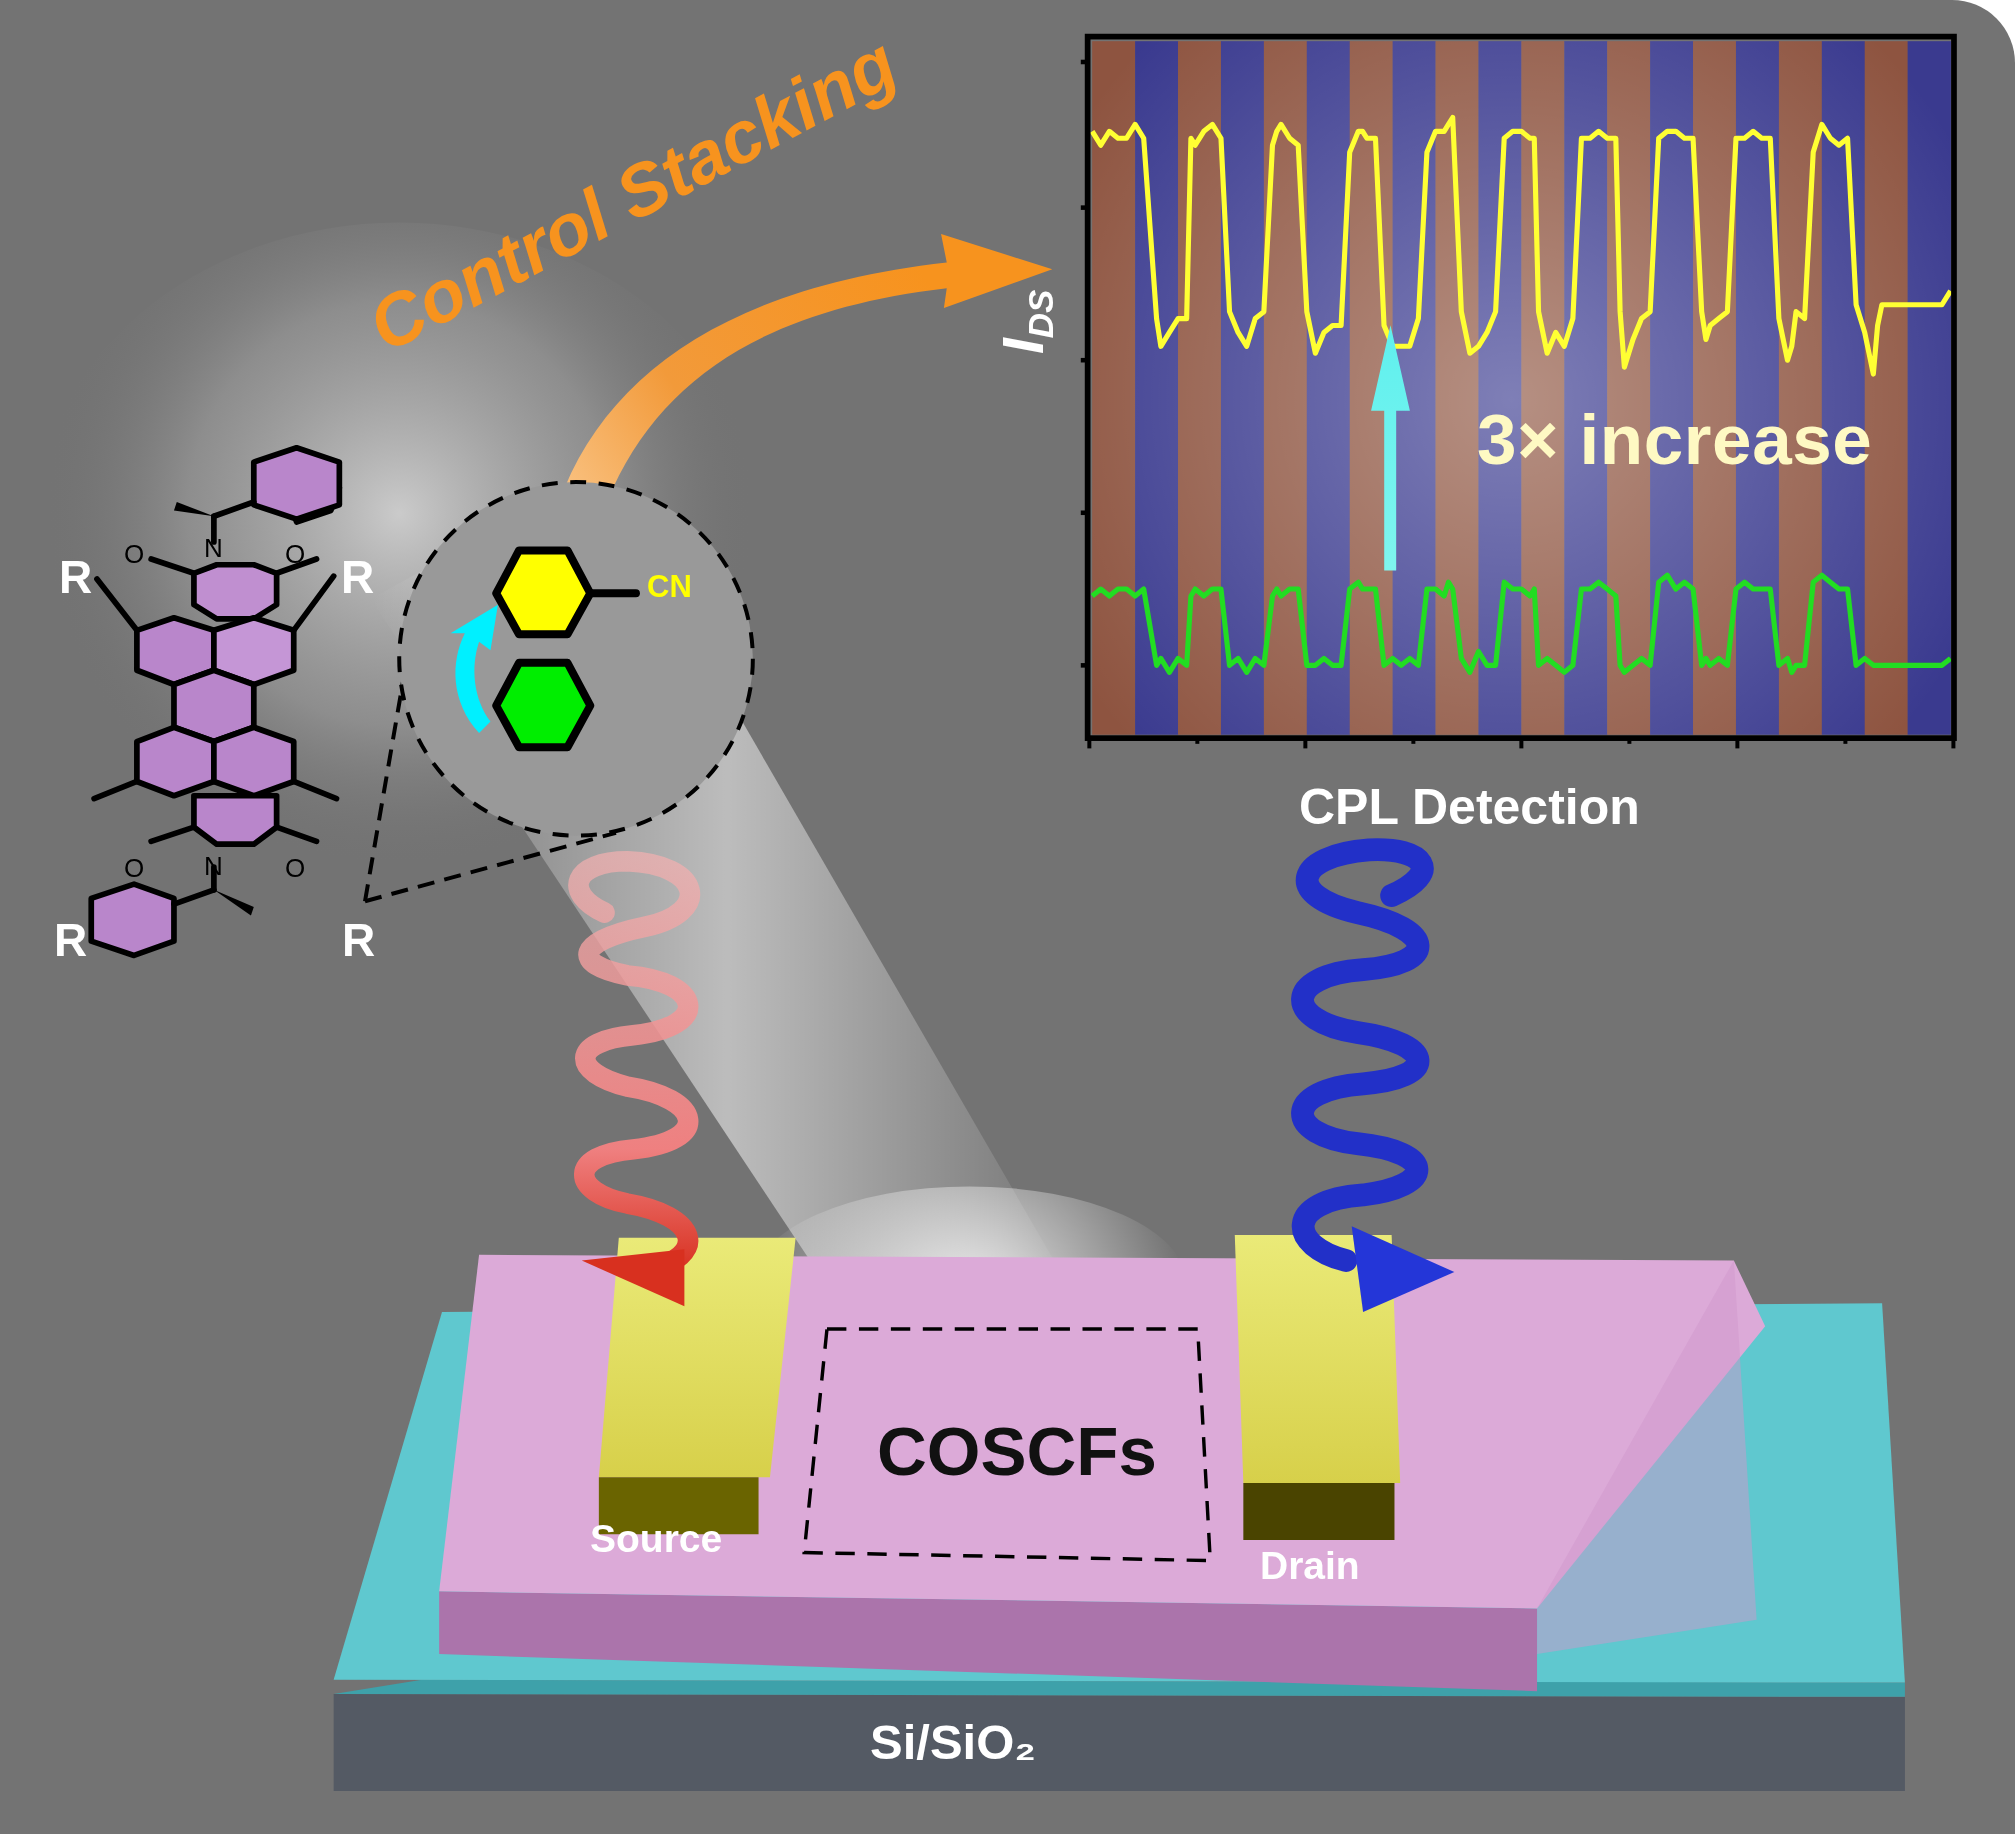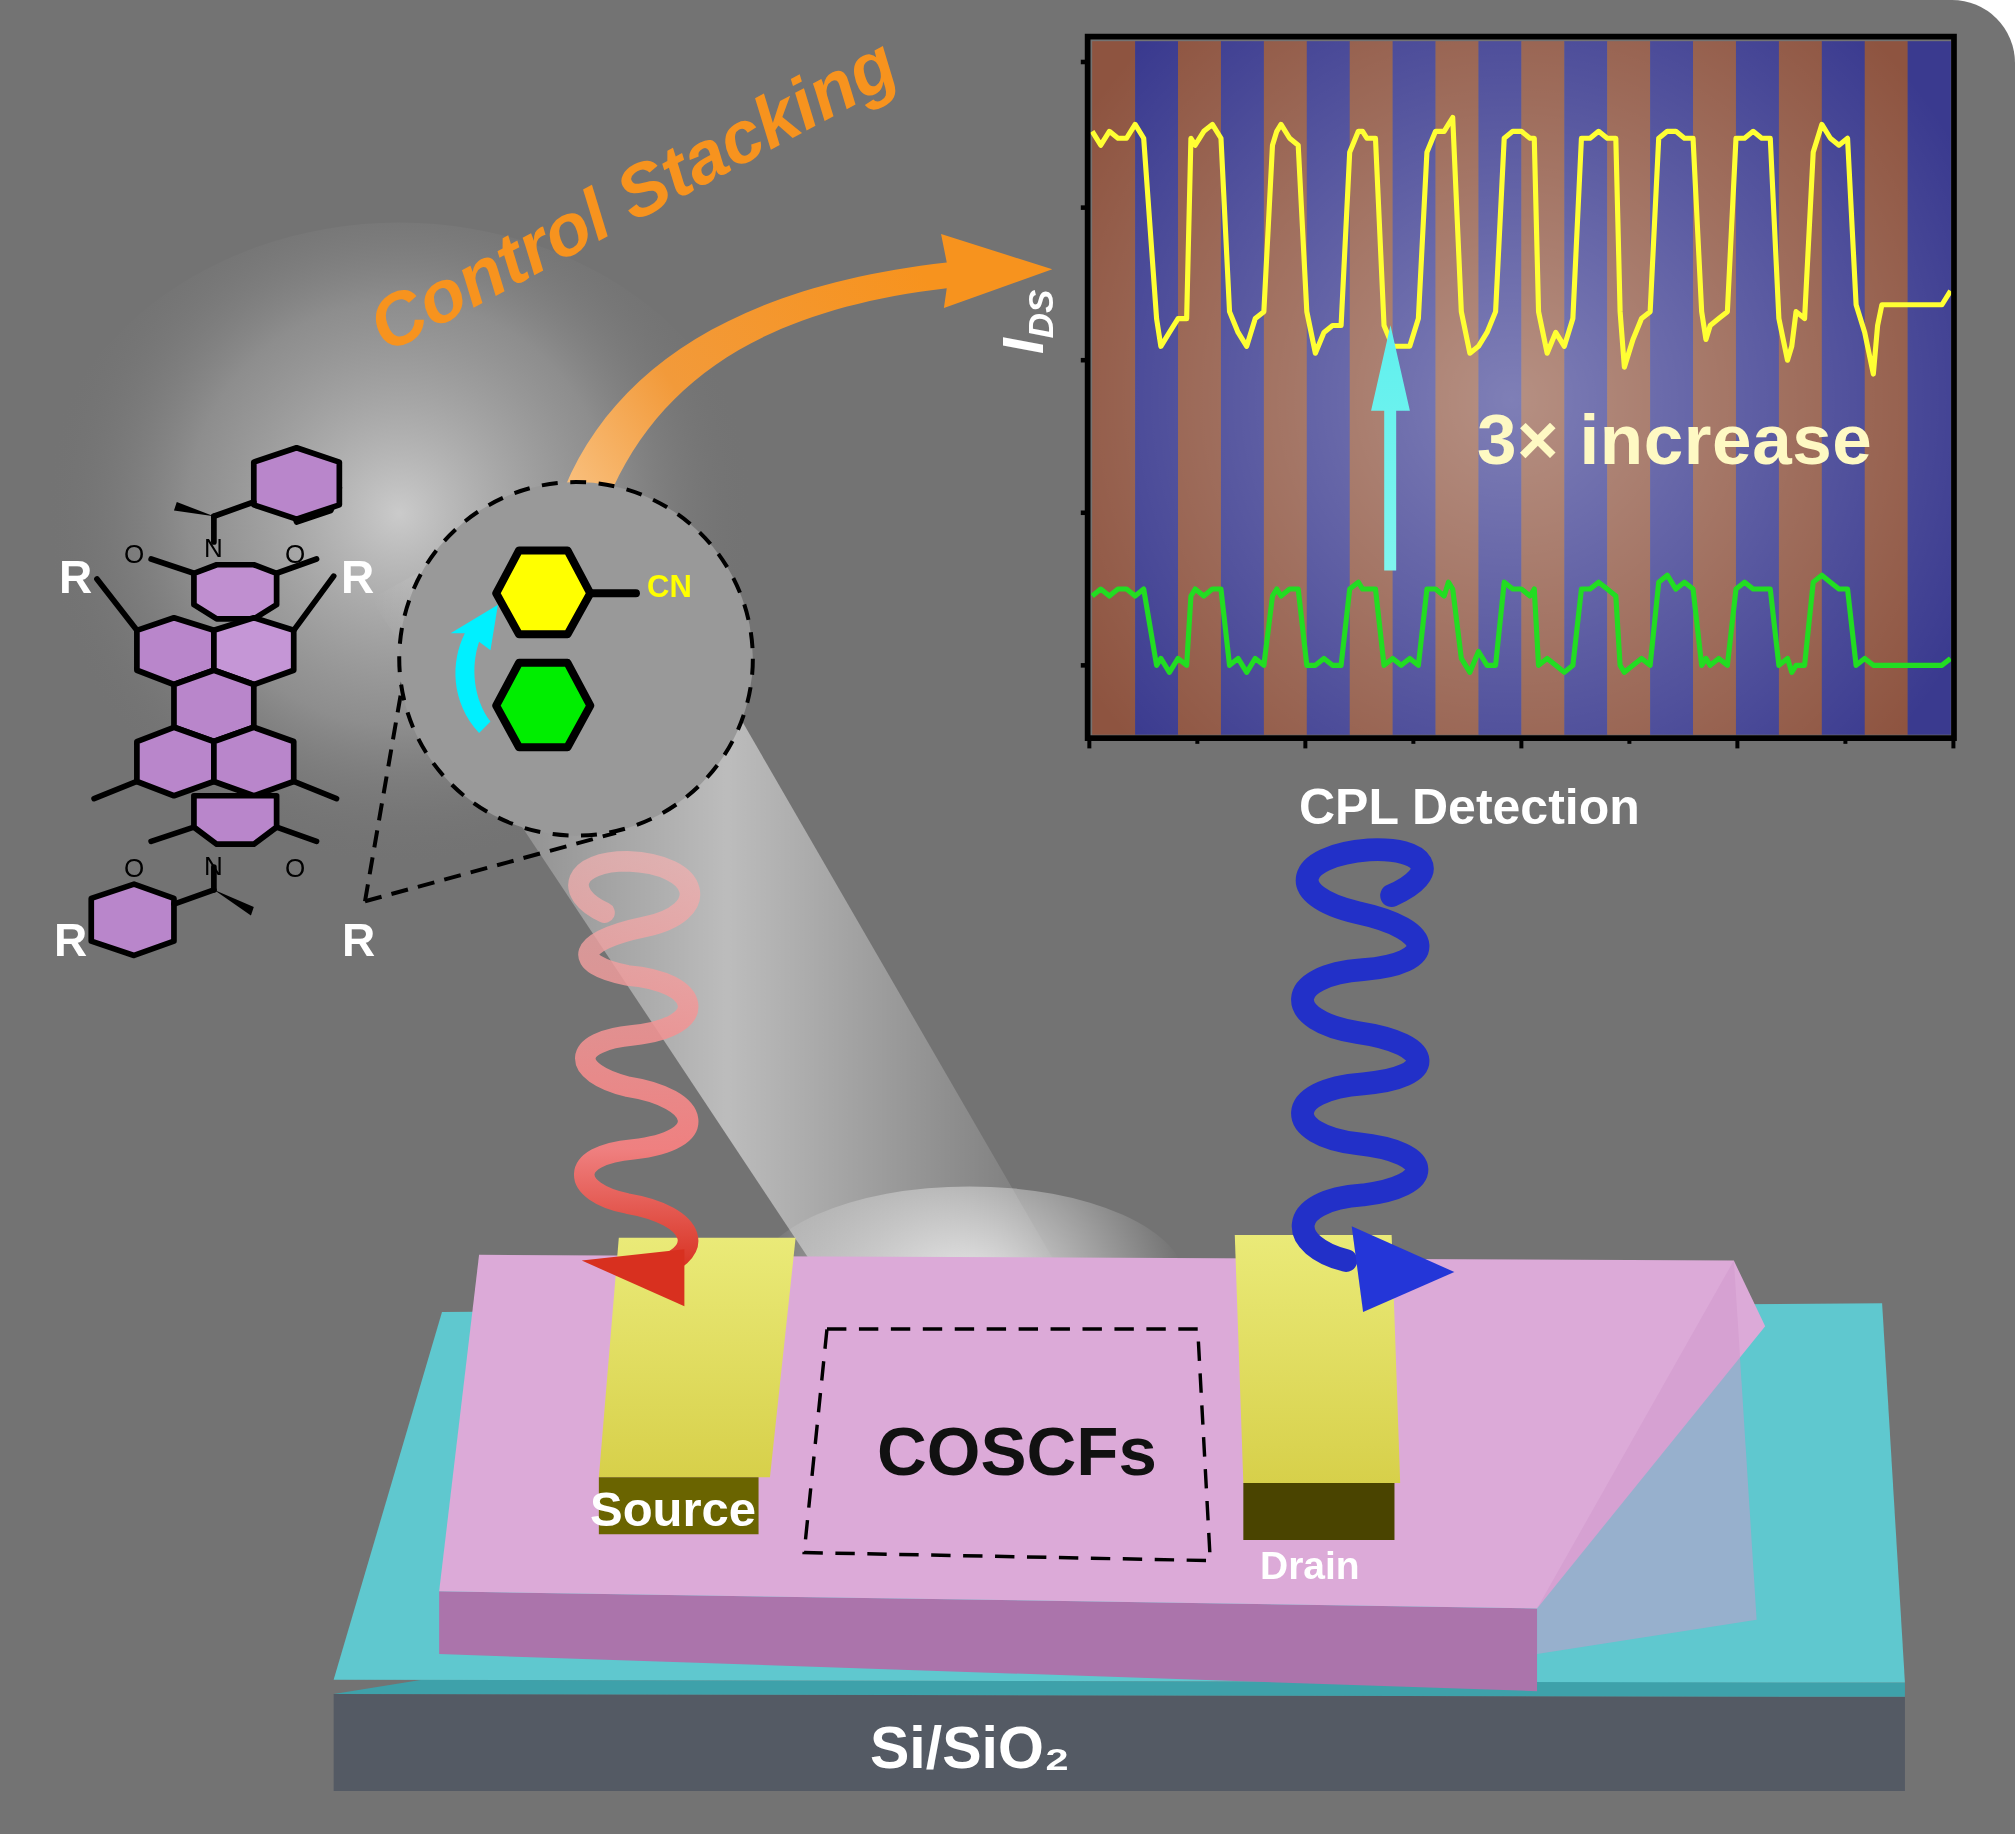--- a/index.html
+++ b/index.html
@@ -206,17 +206,17 @@
     </g>
     <polygon points="1020,2210 1200,2190 1200,2290" fill="#d8301f"></polygon>
 
     <g fill="none" stroke-width="40" stroke-linecap="round">
       <path d="M 2440 1570 C 2530 1530, 2500 1485, 2400 1490 C 2270 1500, 2250 1570, 2380 1600 C 2520 1630, 2520 1690, 2390 1700 C 2250 1710, 2250 1790, 2380 1810 C 2520 1830, 2520 1890, 2390 1900 C 2250 1910, 2250 1990, 2380 2005 C 2520 2020, 2515 2080, 2390 2095 C 2250 2105, 2260 2185, 2360 2210" stroke="#2230c8"></path>
     </g>
     <polygon points="2370,2150 2550,2230 2390,2300" fill="#2436d8"></polygon>
   </svg>
 
   <div class="lbl" style="left:877px;top:1412px;font-size:69px;color:#111;">COSCFs</div>
-  <div class="lbl txt-white" style="left:590px;top:1481px;font-size:49px;">Source</div>
+  <div class="lbl txt-white" style="left:590px;top:1517px;font-size:39px;">Source</div>
   <div class="lbl txt-white" style="left:1260px;top:1520px;font-size:39px;margin-top:24px;">Drain</div>
-  <div class="lbl txt-white" style="left:870px;top:1714px;font-size:59px;">Si/SiO₂</div>
+  <div class="lbl txt-white" style="left:870px;top:1714px;font-size:49px;">Si/SiO₂</div>
 </div>
 
 
 </body></html>

